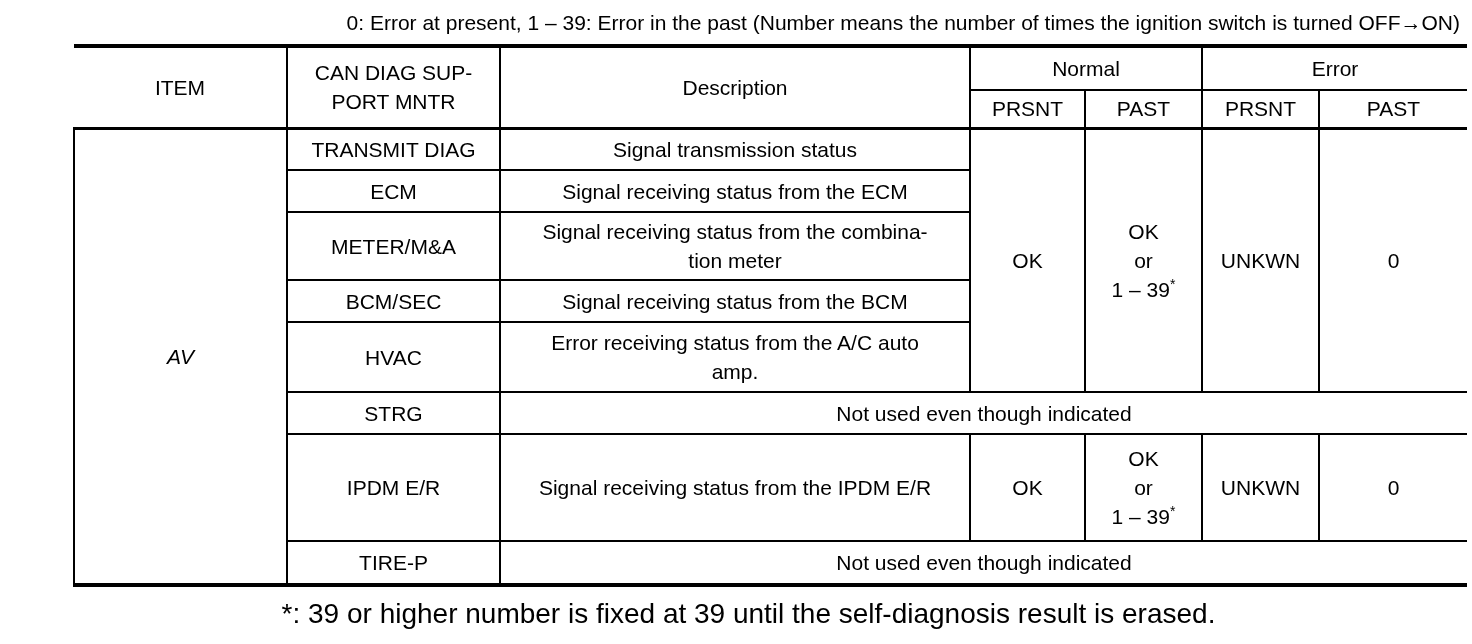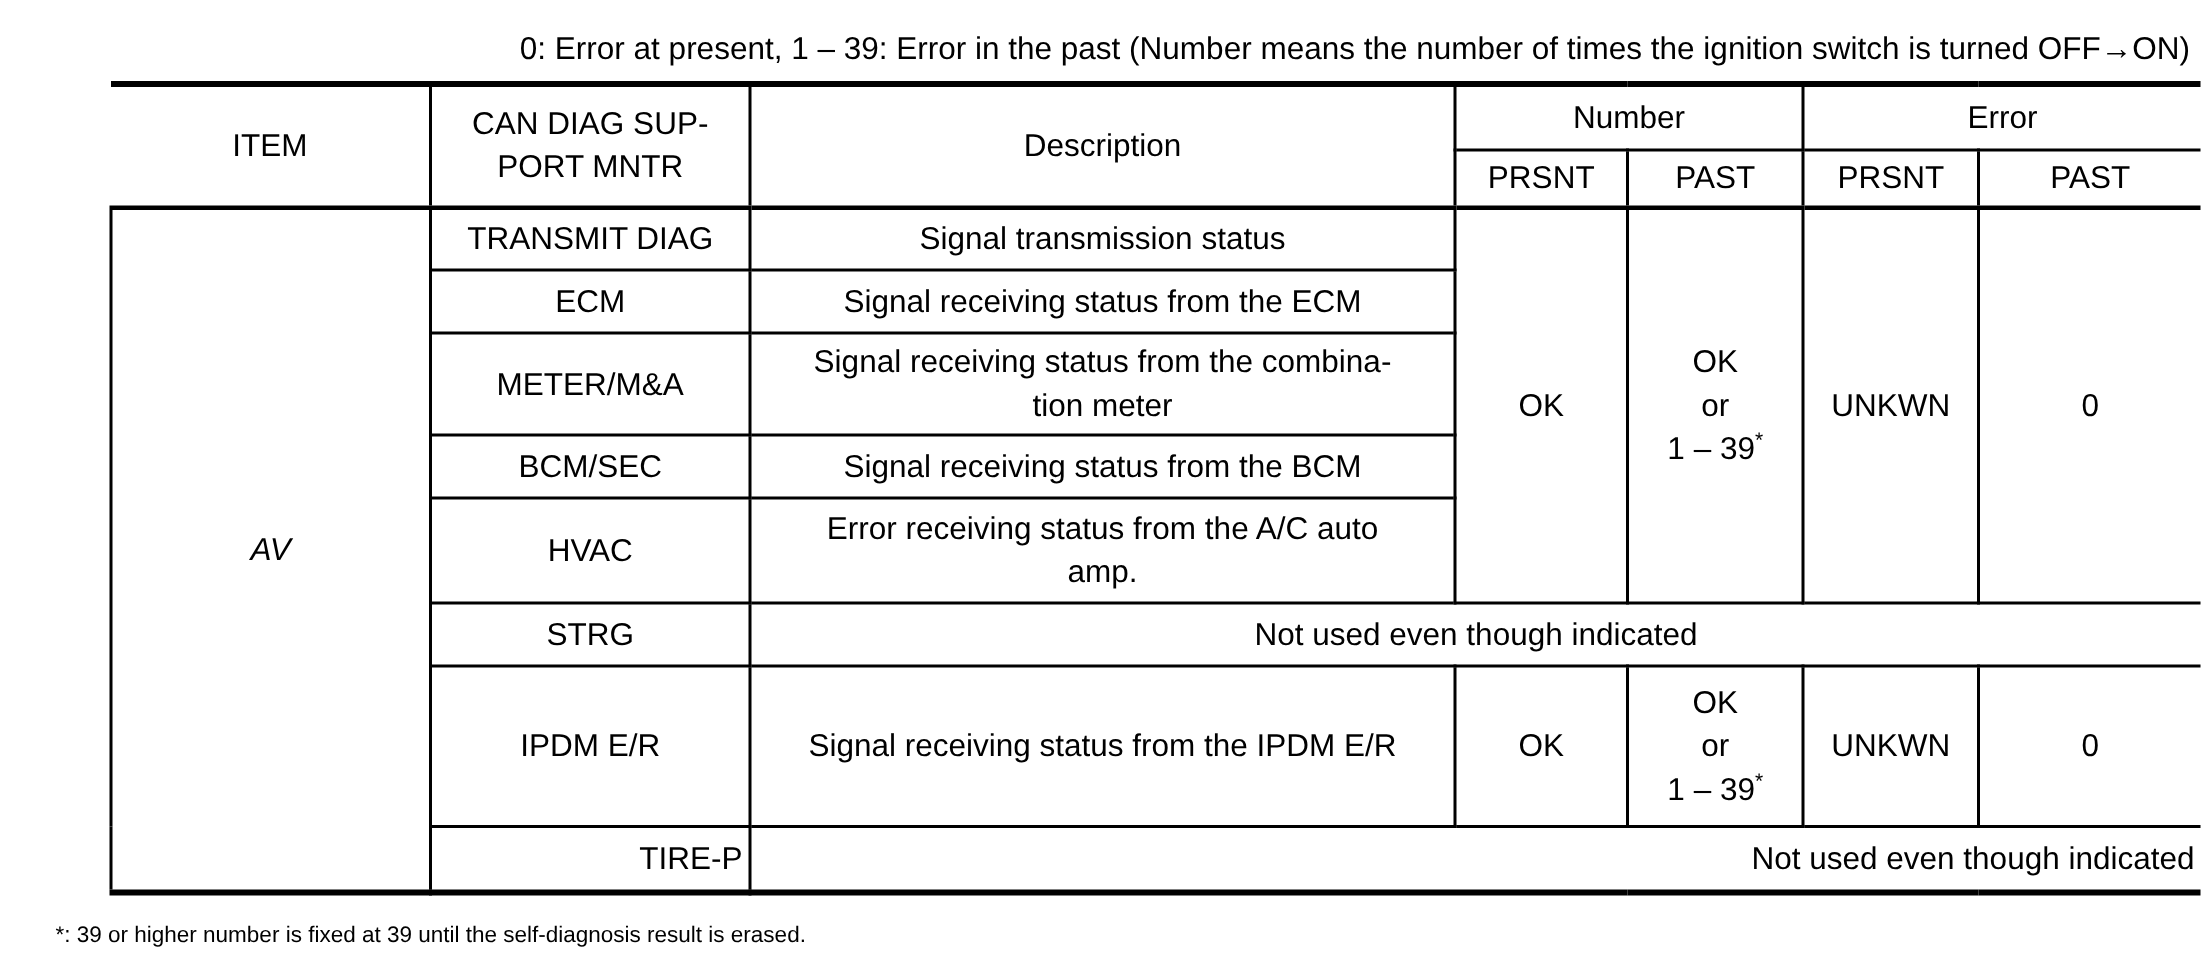--- a/index.html
+++ b/index.html
@@ -7,21 +7,21 @@
   body {
     font-family: "Liberation Sans", sans-serif;
     color: #000000;
     width: 1472px;
     height: 644px;
     overflow: hidden;
   }
   .page {
     width: 1423px;
     margin-left: 37px;
-    padding-top: 20px;
+    padding-top: 10px;
   }
   .caption {
     font-size: 21px;
     line-height: 26px;
     text-align: right;
     margin-bottom: 8px;
     white-space: nowrap;
   }
   table.diag {
     border-collapse: collapse;
@@ -53,26 +53,26 @@
     line-height: 0;
     vertical-align: super;
   }
   
   tr.hr1 > th { height: 44px; }
   tr.hr2 > th { height: 38px; }
   tr.r-std > td { height: 42px; }
   tr.r-tall2 > td { height: 68px; }
   tr.r-tall2b > td { height: 70px; }
   tr.r-ipdm > td { height: 107px; }
-  tr.r-last > td { height: 44px; text-align: right; }
+  tr.r-last > td { height: 44px; }
   .footnote {
-    font-size: 15px;
+    font-size: 28px;
     line-height: 26px;
     margin-top: 14px;
-    text-align: left;
+    text-align: center;
   }
 </style>
 </head>
 <body>
 
 <div class="page">
 
   <div class="caption">0: Error at present, 1 – 39: Error in the past (Number means the number of times the ignition switch is turned OFF→ON)</div>
 
   <table class="diag">
@@ -86,21 +86,21 @@
       <col style="width:148px">
     </colgroup>
     <thead>
       <tr class="hr1">
         <th rowspan="2" class="first-col hdr-bottom">ITEM</th>
         <th rowspan="2" class="hdr-bottom">
           <span class="block">CAN DIAG SUP-</span>
           <span class="block">PORT MNTR</span>
         </th>
         <th rowspan="2" class="hdr-bottom">Description</th>
-        <th colspan="2">Number</th>
+        <th colspan="2">Normal</th>
         <th colspan="2" class="last-col">Error</th>
       </tr>
       <tr class="hr2">
         <th class="hdr-bottom">PRSNT</th>
         <th class="hdr-bottom">PAST</th>
         <th class="hdr-bottom">PRSNT</th>
         <th class="hdr-bottom last-col">PAST</th>
       </tr>
     </thead>
     <tbody>

